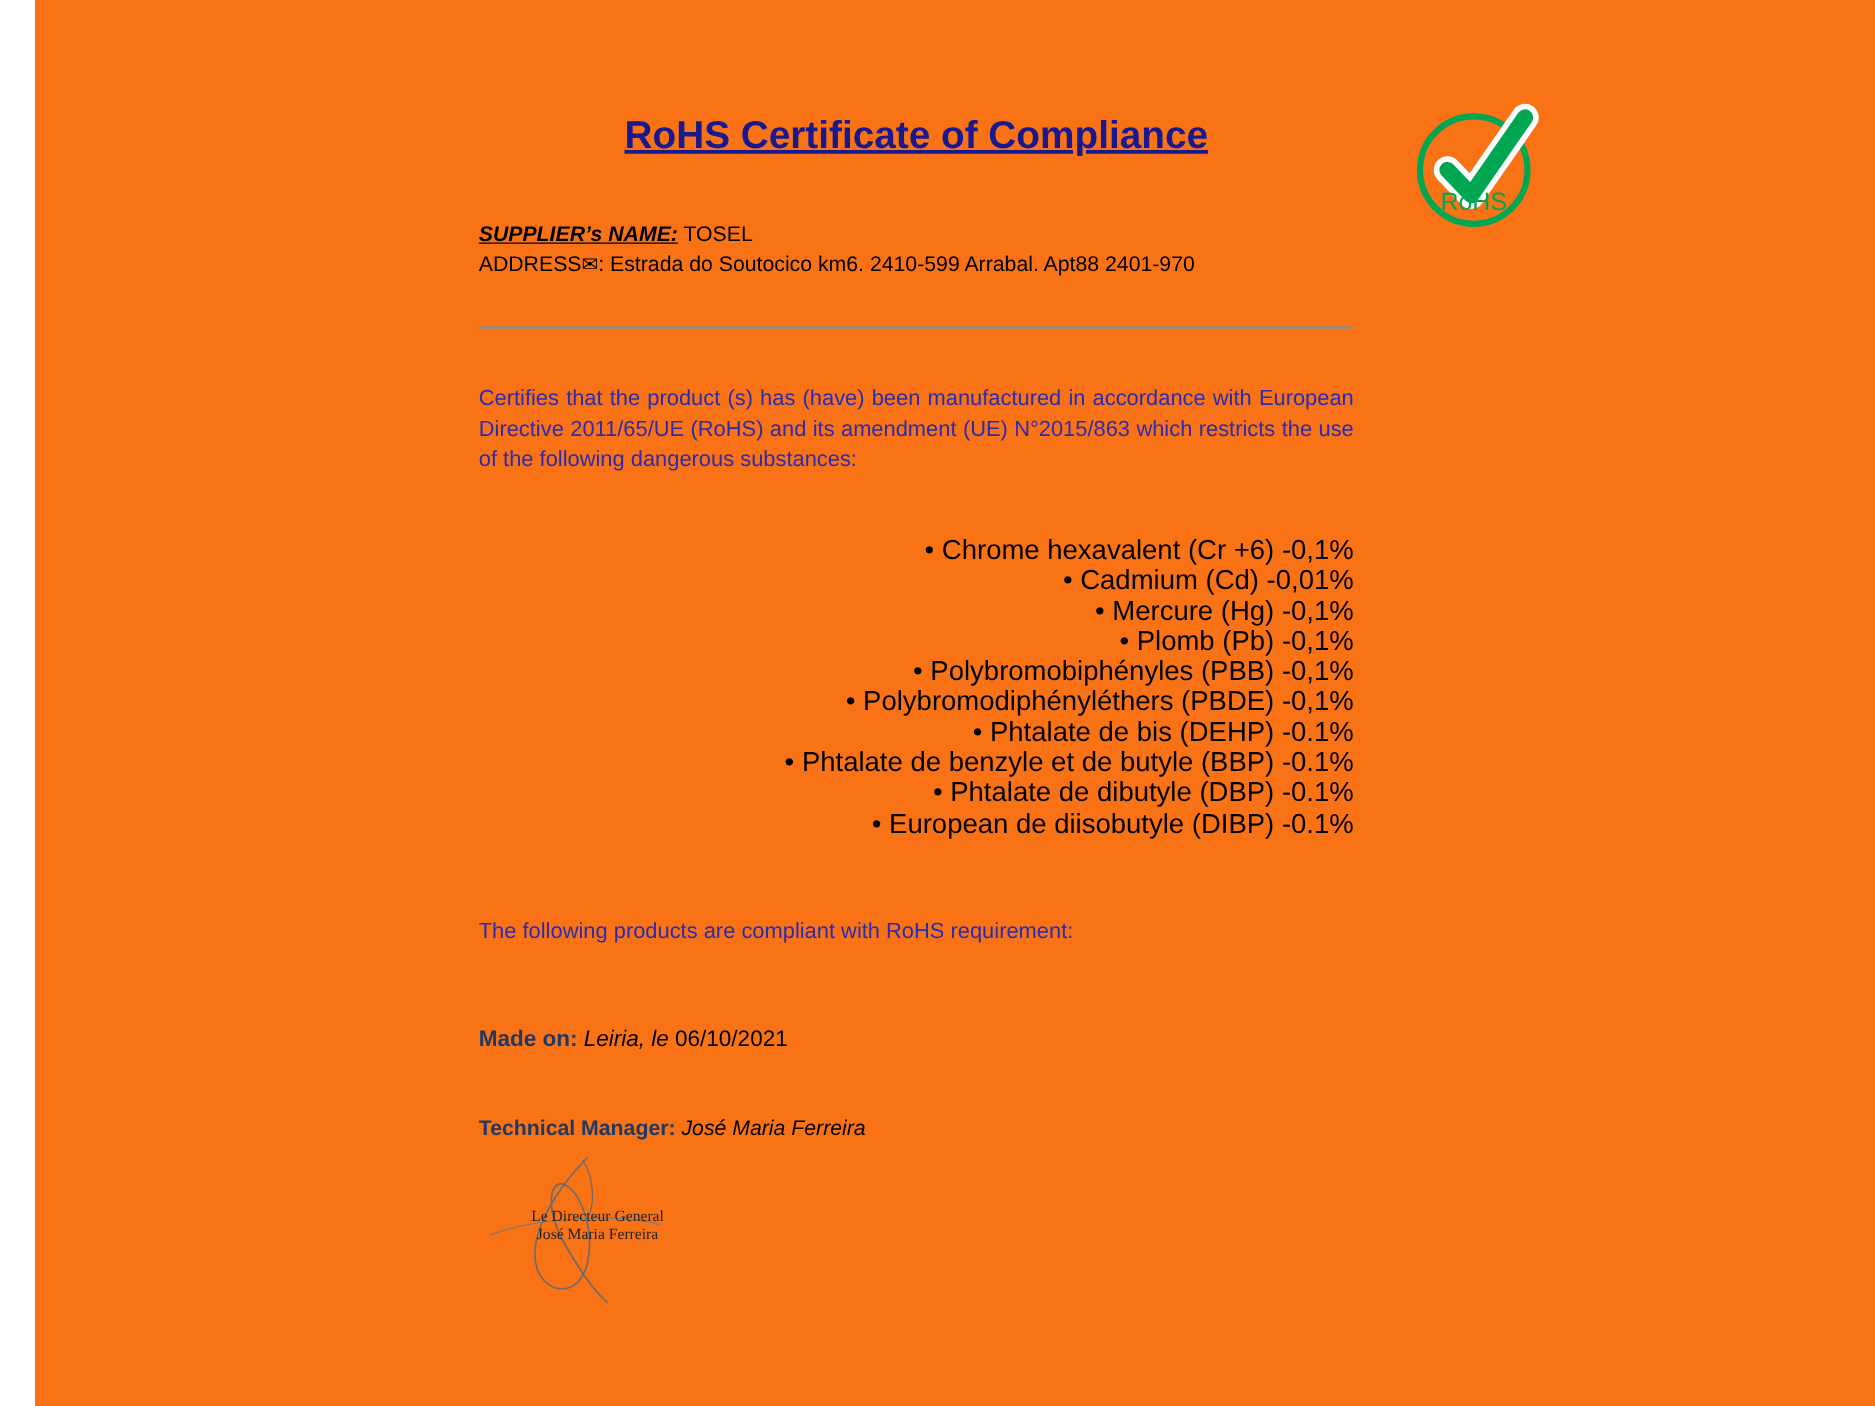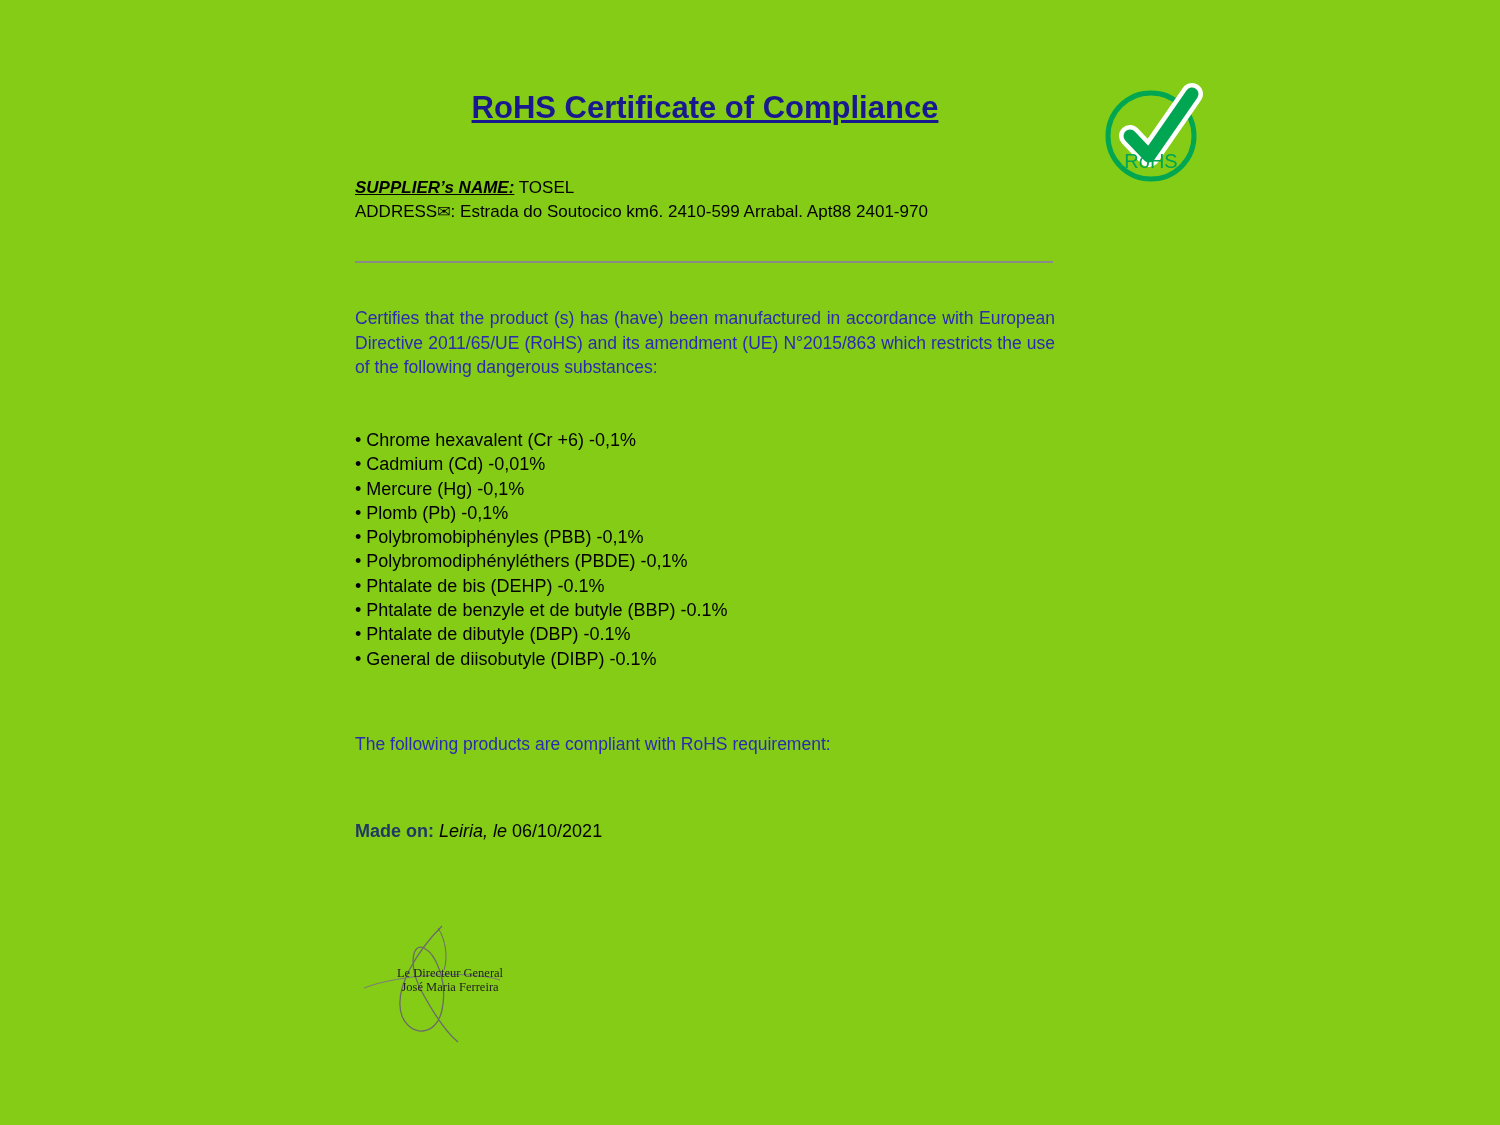--- a/index.html
+++ b/index.html
@@ -3,21 +3,21 @@
 <meta charset="utf-8">
 <style>
   * { box-sizing: border-box; }
   html, body { margin: 0; padding: 0; background: #ffffff; }
   body {
     width: 1500px; height: 1125px; position: relative;
     font-family: "Liberation Sans", sans-serif;
     color: #000000;
     font-size: 17px;
   }
-  .page { position: absolute; inset: 0; background: #84cc16; }
+  .page { position: absolute; inset: 0; background: #f97316; margin-left: 28px; }
 
   .title {
     position: absolute; left: 355px; top: 90px; width: 700px;
     text-align: center;
     font-size: 31px; font-weight: bold;
     color: #18188f;
     text-decoration: underline;
     letter-spacing: 0px;
   }
 
@@ -42,21 +42,21 @@
     position: absolute; left: 355px; top: 306px; width: 700px;
     color: #2b2bb0;
     text-align: justify;
     line-height: 24.5px;
     font-size: 17.5px;
   }
 
   .substances {
     position: absolute; left: 355px; top: 428px; width: 700px;
     margin: 0; padding: 0; list-style: none;
-    line-height: 24.3px; font-size: 18px;
+    line-height: 24.3px; font-size: 22px; text-align: right;
   }
   .substances li::before { content: "• "; }
 
   .compliance-line {
     position: absolute; left: 355px; top: 734px; width: 700px;
     color: #2b2bb0; font-size: 17.5px;
   }
 
   .article-line {
     position: absolute; left: 355px; top: 777px; width: 700px;
@@ -117,30 +117,33 @@
   <ul class="substances">
     <li>Chrome hexavalent (Cr +6) -0,1%</li>
     <li>Cadmium (Cd) -0,01%</li>
     <li>Mercure (Hg) -0,1%</li>
     <li>Plomb (Pb) -0,1%</li>
     <li>Polybromobiphényles (PBB) -0,1%</li>
     <li>Polybromodiphényléthers (PBDE) -0,1%</li>
     <li>Phtalate de bis (DEHP) -0.1%</li>
     <li>Phtalate de benzyle et de butyle (BBP) -0.1%</li>
     <li>Phtalate de dibutyle (DBP) -0.1%</li>
-    <li>General de diisobutyle (DIBP) -0.1%</li>
+    <li>European de diisobutyle (DIBP) -0.1%</li>
   </ul>
 
   <div class="compliance-line">The following products are compliant with RoHS requirement:</div>
 
 
   <div class="made-on">
     <span class="label">Made on:</span><span class="italic"> Leiria, le</span><span> 06/10/2021</span>
   </div>
 
+  <div class="tech-manager">
+    <span class="label">Technical Manager:</span><span class="value"> José Maria Ferreira</span>
+  </div>
 
   <div class="signature">
     <svg viewBox="0 0 200 140">
       <path d="M 92 8 C 70 30, 42 70, 52 98 C 60 118, 86 120, 92 92 C 98 64, 86 36, 74 30 C 62 24, 58 48, 72 74 C 84 96, 98 116, 108 124" fill="none" stroke="#6b6b6b" stroke-width="1.3"></path>
       <path d="M 14 70 C 50 56, 120 52, 150 62" fill="none" stroke="#7a7a7a" stroke-width="1"></path>
       <path d="M 88 10 C 96 22, 98 40, 94 52" fill="none" stroke="#6b6b6b" stroke-width="1"></path>
     </svg>
     <div class="signature-text">
       <div>Le Directeur General</div>
       <div>José Maria Ferreira</div>

